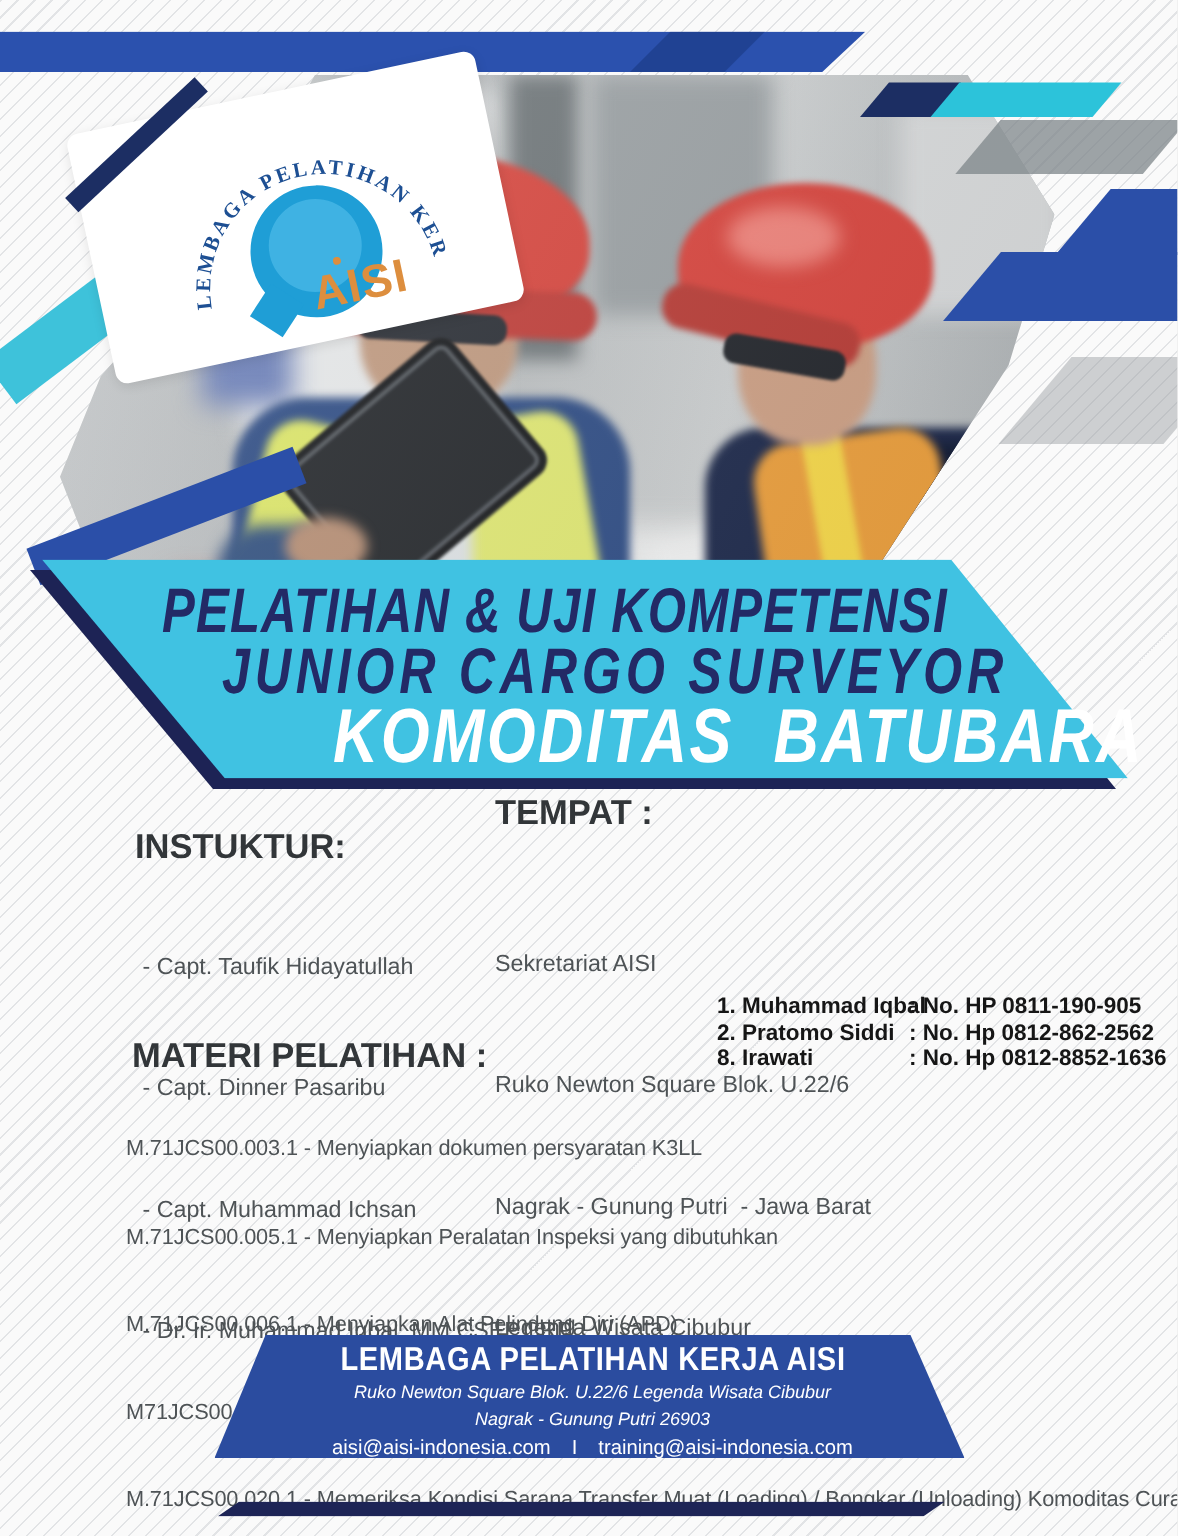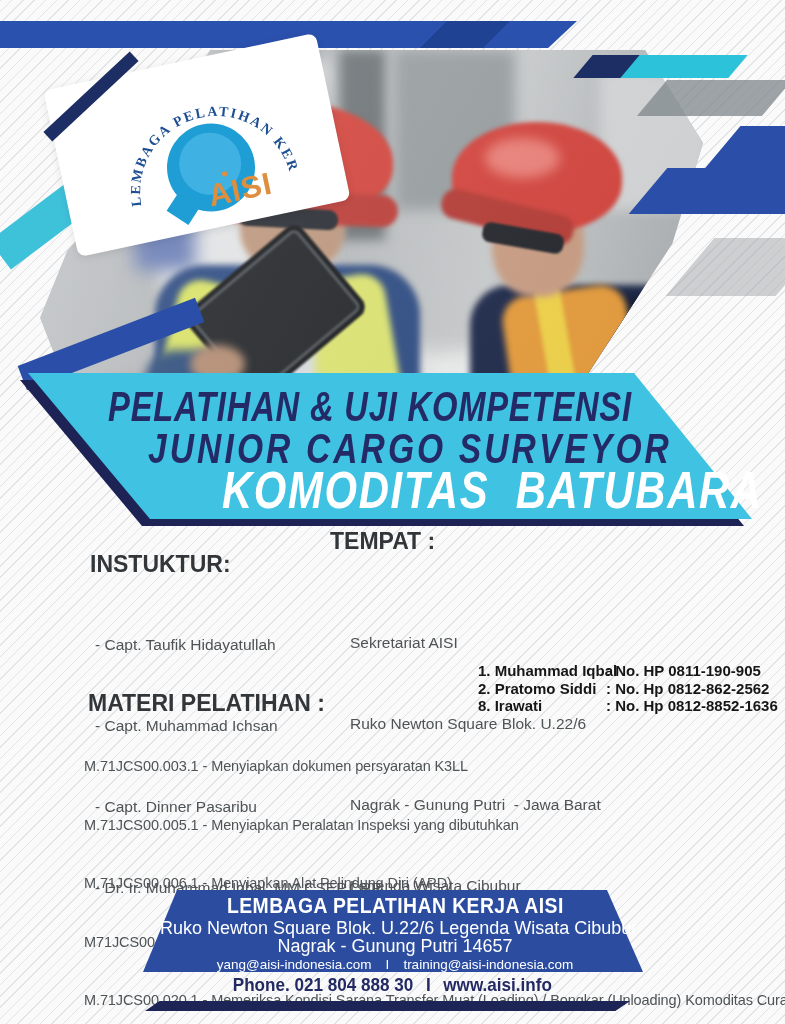--- a/index.html
+++ b/index.html
@@ -31,21 +31,21 @@
   .materi{position:absolute;z-index:2;font-size:14.5px;color:#4e5356;line-height:19.5px;letter-spacing:-0.1px;white-space:pre;}
   .wa{position:absolute;z-index:2;color:#161616;font-weight:bold;font-size:15px;line-height:17.5px;}
   .wa-row{display:flex;}
   .wa-name{width:128px;flex:none;white-space:pre;}
   .wa-num{white-space:pre;}
   
   .footer-shape{position:absolute;left:143px;top:890px;width:500px;height:82px;z-index:2;
     background:#2b4c9f;clip-path:polygon(6.8% 0,92.8% 0,100% 100%,0 100%);}
   .footer-text{position:absolute;left:160px;top:893px;width:470px;z-index:3;color:#fff;text-align:center;}
   .footer-org{font-size:22px;font-weight:bold;letter-spacing:.5px;display:inline-block;transform:scaleX(.88);transform-origin:center top;white-space:pre;}
-  .footer-addr{font-size:18px;line-height:18px;white-space:pre;}
+  .footer-addr{font-size:12px;line-height:18px;white-space:pre;font-style:italic;}
   .footer-mail{font-size:13.5px;margin-top:2px;}
   .phone-line{position:absolute;left:0;top:974px;width:785px;text-align:center;z-index:2;
     color:#232a63;font-weight:bold;font-size:19px;}
   .phone-line .disp{transform:scaleX(.9);transform-origin:center top;}
   .sep{display:inline-block;margin:0 14px;}
 </style>
 </head>
 <body>
 
 <div class="page">
@@ -125,27 +125,27 @@
   <div class="d" style="left:148px;top:424px;z-index:8;">
     <span class="disp t-navy" style="font-style:italic;font-size:43px;letter-spacing:4px;transform:scaleX(.78);">JUNIOR CARGO SURVEYOR</span>
   </div>
   <div class="d" style="left:222px;top:461px;z-index:8;">
     <span class="disp t-white" style="font-style:italic;font-size:51px;letter-spacing:2px;transform:scaleX(.82);">KOMODITAS  BATUBARA</span>
   </div>
 
   <div class="h-sec" style="left:90px;top:551px;">INSTUKTUR:</div>
   <div class="list" style="left:95px;top:577px;">
     <div>- Capt. Taufik Hidayatullah</div>
+    <div>- Capt. Dinner Pasaribu</div>
     <div>- Capt. Muhammad Ichsan</div>
-    <div>- Capt. Dinner Pasaribu</div>
     <div>- Dr. Ir. Muhammad Iqbal.,MM.CSEP,CRP</div>
   </div>
 
   <div class="h-sec" style="left:330px;top:528px;">TEMPAT :</div>
-  <div class="list" style="left:330px;top:575px;margin-left:20px;">
+  <div class="list" style="left:330px;top:575px;">
     <div>Sekretariat AISI</div>
     <div>Ruko Newton Square Blok. U.22/6</div>
     <div>Nagrak - Gunung Putri  - Jawa Barat</div>
     <div>Legenda Wisata Cibubur</div>
   </div>
 
   <div class="wa" style="left:478px;top:662px;width:300px;">
     <div class="wa-row">
       <span class="wa-name">1. Muhammad Iqbal</span>
       <span class="wa-num">: No. HP 0811-190-905</span>
@@ -168,25 +168,22 @@
     <div>M71JCS00.019.1 - Memeriksa Kondisi Kesiapan Palka Kapal</div>
     <div>M.71JCS00.020.1 - Memeriksa Kondisi Sarana Transfer Muat (Loading) / Bongkar (Unloading) Komoditas Curah Padatan.</div>
     
     
   </div>
 
   <div class="footer-shape"></div>
   <div class="footer-text">
     <div><span class="footer-org">LEMBAGA PELATIHAN KERJA AISI</span></div>
     <div class="footer-addr">Ruko Newton Square Blok. U.22/6 Legenda Wisata Cibubur</div>
-    <div class="footer-addr">Nagrak - Gunung Putri 14657</div>
+    <div class="footer-addr">Nagrak - Gunung Putri 26903</div>
     <div class="footer-mail">
-      <span>yang@aisi-indonesia.com</span><span class="sep">I</span><span>training@aisi-indonesia.com</span>
+      <span>aisi@aisi-indonesia.com</span><span class="sep">I</span><span>training@aisi-indonesia.com</span>
     </div>
   </div>
 
-  <div class="phone-line">
-    <span class="disp"><span>Phone. 021 804 888 30</span><span class="sep">I</span><span>www.aisi.info</span></span>
-  </div>
 
   <div class="d" style="left:145px;top:1001px;width:485px;height:10px;background:#1d2456;z-index:2;clip-path:polygon(3% 0,100% 0,97% 100%,0 100%);"></div>
 
 </div>
 
 </body></html>

